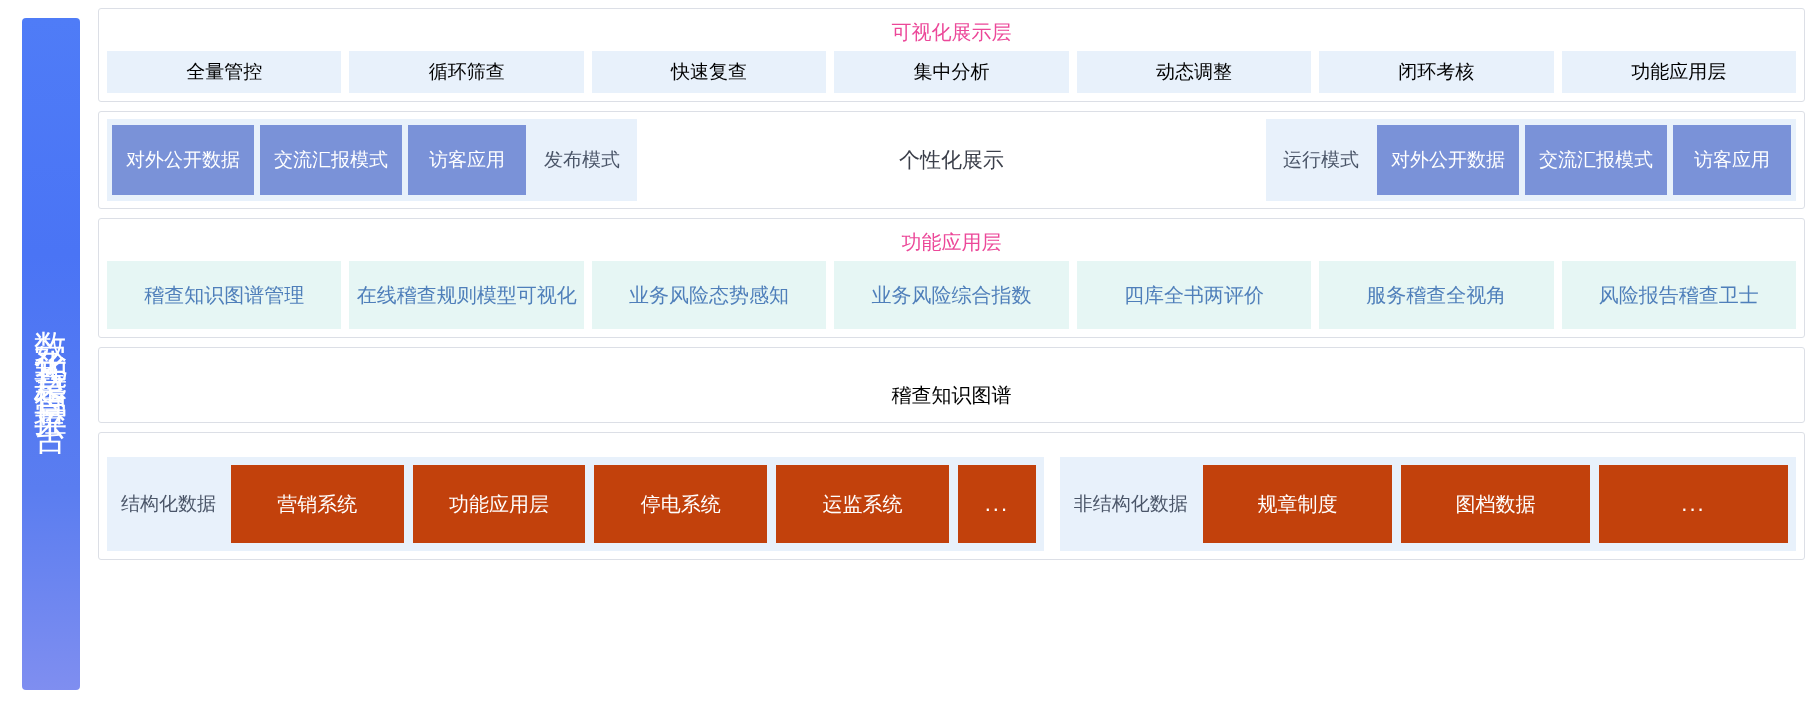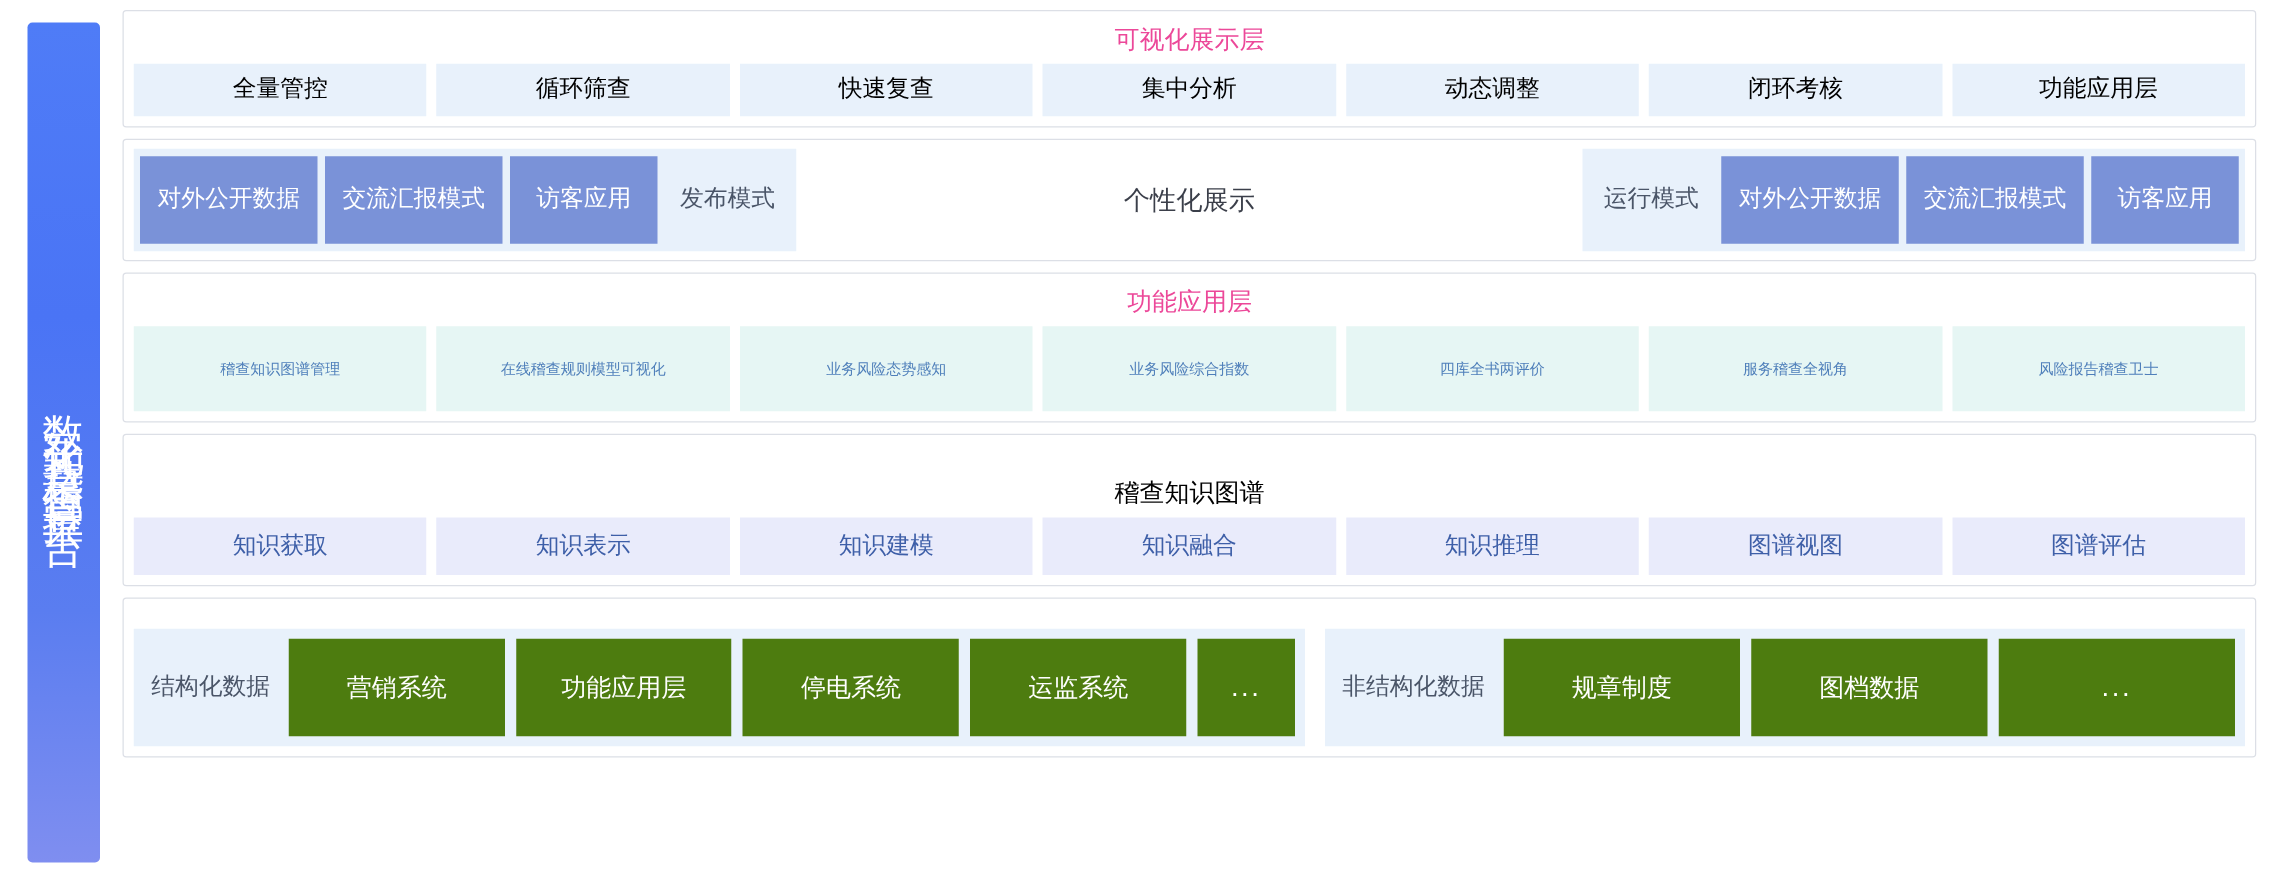--- a/index.html
+++ b/index.html
@@ -135,21 +135,21 @@
     padding: 0 12px;
     min-width: 62px;
     height: 70px;
   }
 
   
   .layer-func .cell {
     background: #e6f6f4;
     color: #4f7fba;
     height: 68px;
-    font-size: 12px;
+    font-size: 20px;
   }
 
   
   .layer-kg .layer-title { color: #000000; margin-top: 24px; }
   .layer-kg .cell {
     background: #e9ebfb;
     color: #3e5fa8;
     height: 46px;
   }
 
@@ -179,21 +179,21 @@
     align-items: center;
     justify-content: center;
     text-align: center;
     font-size: 19px;
     line-height: 1.3;
     color: #4a5568;
     padding: 0 6px;
   }
   .data-chip {
     flex: 1 1 0;
-    background: #4d7c0f;
+    background: #c2410c;
     color: #ffffff;
     font-size: 20px;
     display: flex;
     align-items: center;
     justify-content: center;
     text-align: center;
     height: 78px;
   }
   .data-chip.ellipsis { flex: 0 0 78px; font-size: 22px; letter-spacing: 2px; }
   .data-chip.ellipsis-wide { flex: 1 1 0; font-size: 22px; letter-spacing: 2px; }
@@ -246,29 +246,20 @@
         <div class="cell">业务风险态势感知</div>
         <div class="cell">业务风险综合指数</div>
         <div class="cell">四库全书两评价</div>
         <div class="cell">服务稽查全视角</div>
         <div class="cell">风险报告稽查卫士</div>
       </div>
     </div>
 
     <div class="layer layer-kg">
       <div class="layer-title">稽查知识图谱</div>
-      <div class="row">
-        <div class="cell">知识获取</div>
-        <div class="cell">知识表示</div>
-        <div class="cell">知识建模</div>
-        <div class="cell">知识融合</div>
-        <div class="cell">知识推理</div>
-        <div class="cell">图谱视图</div>
-        <div class="cell">图谱评估</div>
-      </div>
     </div>
 
     <div class="layer-data">
       <div class="data-group group-struct">
         <div class="data-label">结构化数据</div>
         <div class="data-chip">营销系统</div>
         <div class="data-chip">功能应用层</div>
         <div class="data-chip">停电系统</div>
         <div class="data-chip">运监系统</div>
         <div class="data-chip ellipsis">...</div>

